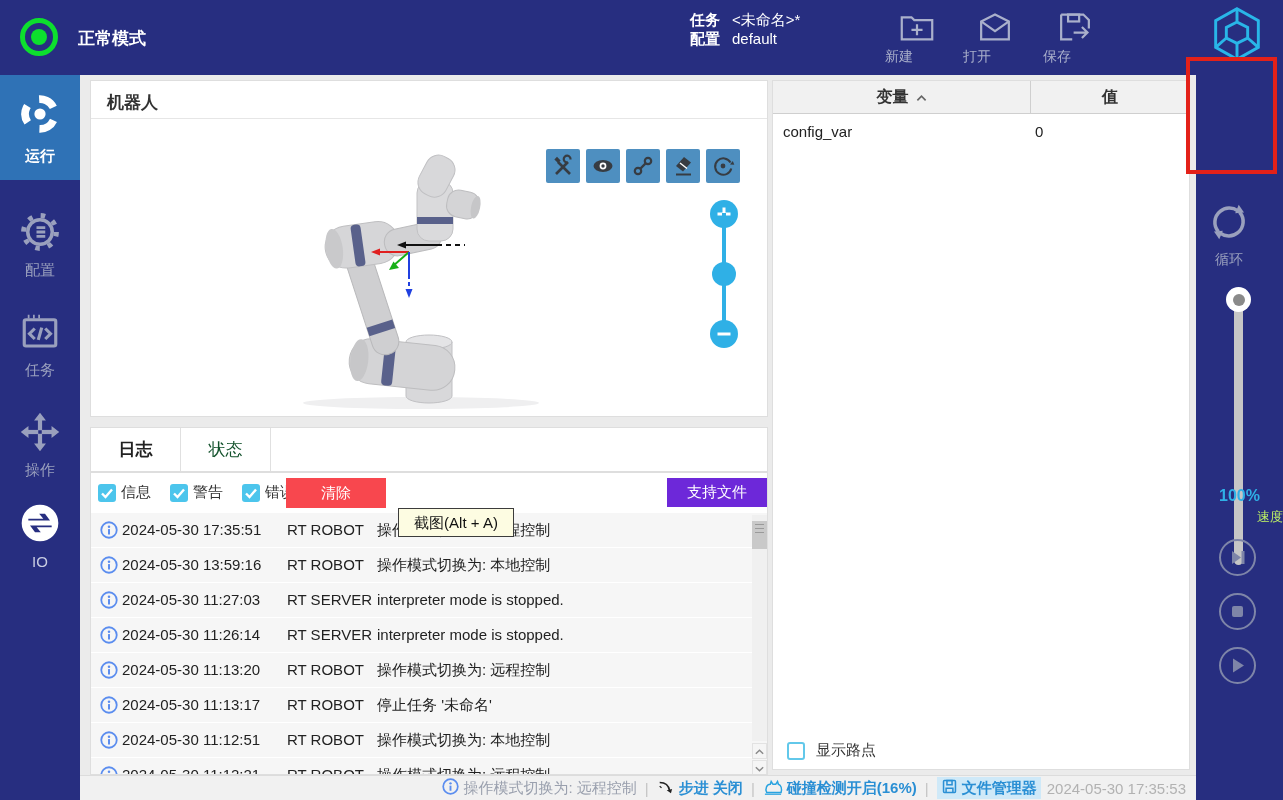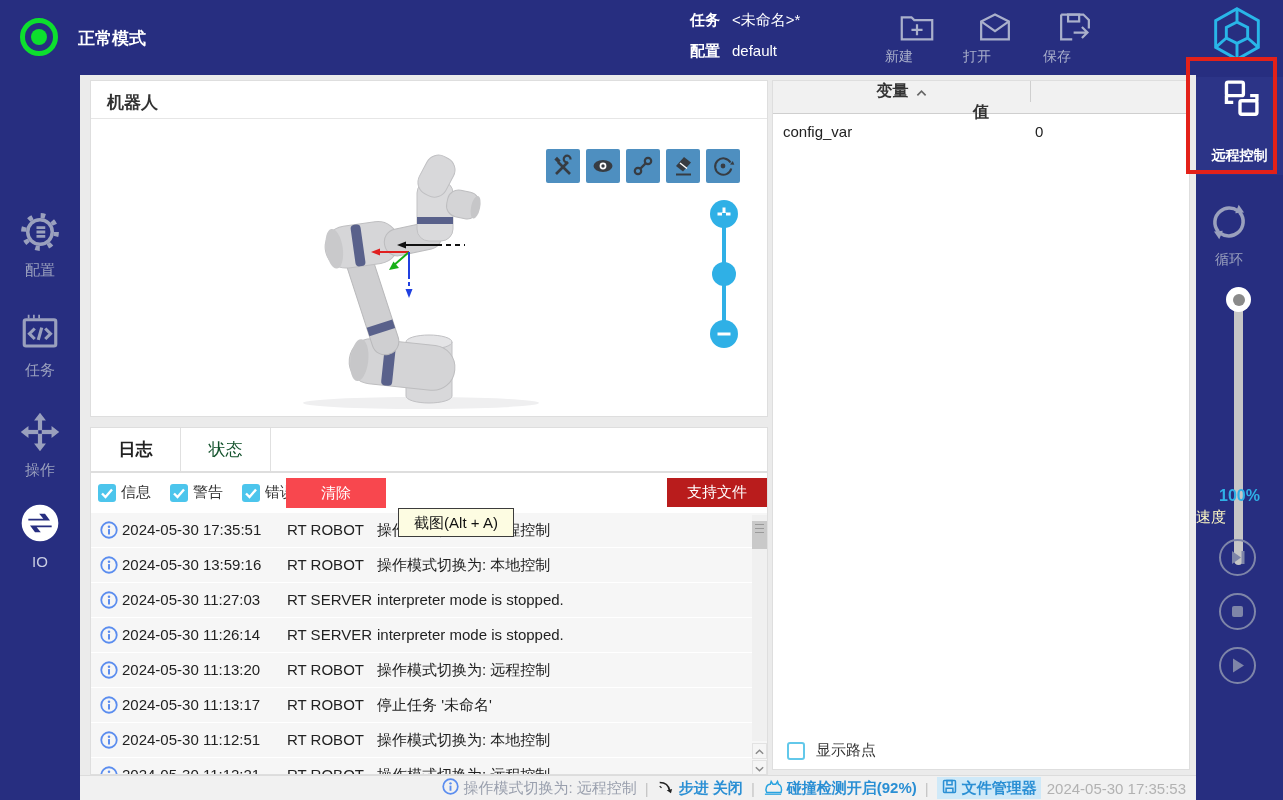--- a/index.html
+++ b/index.html
@@ -54,36 +54,36 @@
   .log-row .iico { position:absolute; left:9px; top:8px; }
   .scrolltrack { position:absolute; left:661px; top:42px; width:15px; height:226px; background:#f0f0f0; }
   .scrollthumb { position:absolute; left:0; top:6px; width:15px; height:28px; background:#c9c9c9; }
   .scrollthumb i { display:block; height:1px; background:#9a9a9a; margin:3px 3px 0; }
   .sarrow { position:absolute; left:661px; width:15px; height:16px; background:#f5f5f5; border:1px solid #e2e2e2;
     cursor:pointer; text-align:center; }
   .tooltip { left:398px; top:508px; width:116px; height:29px; background:#fdfce2; border:1px solid #3c3c3c;
     font-size:15px; color:#111; text-align:center; line-height:27px; z-index:60; }
   
   .vars-panel { left:772px; top:80px; width:418px; height:690px; }
-  .vars-head { position:absolute; left:0; top:0; width:100%; height:33px; background:#f1f1f1; border-bottom:1px solid #cfcfcf; display:flex;flex-direction:column; }
+  .vars-head { position:absolute; left:0; top:0; width:100%; height:33px; background:#f1f1f1; border-bottom:1px solid #cfcfcf; display:flex; }
   .vh-cell { height:100%; display:flex; align-items:center; justify-content:center; font-size:16px; font-weight:bold; color:#333; }
   .vrow-name { position:absolute; left:10px; top:42px; font-size:15px; color:#222; }
   .vrow-val { position:absolute; left:262px; top:42px; font-size:15px; color:#222; }
   .waypoint { position:absolute; left:14px; top:660px; display:flex; align-items:center; cursor:pointer; }
   
   .rsidebar { left:1196px; top:75px; width:87px; height:725px; background:#272e80; z-index:4; }
   .remote-btn { position:absolute; left:0; top:2px; width:87px; height:98px; background:#2c3487; text-align:center; cursor:pointer; }
   .remote-btn .lbl { position:absolute; left:0; right:0; top:70px; color:#fff; font-size:14px; font-weight:bold; }
   .loop-btn { position:absolute; left:0; top:118px; width:66px; height:86px; text-align:center; cursor:pointer; }
   .loop-btn .lbl { position:absolute; left:0; right:0; top:58px; color:#9aa0bd; font-size:14px; }
   .speedtrack { position:absolute; left:38px; top:222px; width:9px; height:268px; background:#c6c6c6; border-radius:5px; cursor:pointer; }
   .speedhandle { position:absolute; left:30px; top:212px; width:25px; height:25px; background:#fff; border-radius:50%; cursor:grab; }
   .speedhandle .in { position:absolute; left:50%; top:50%; width:12px; height:12px; margin:-6px 0 0 -6px; background:#8a8a8a; border-radius:50%; }
   .speedval { position:absolute; left:0; right:0; top:412px; text-align:center; color:#2fb0e6; font-size:16px; font-weight:bold; }
-  .speedlbl { position:absolute; left:0; right:0; top:433px; text-align:left; color:#fef9c3; font-size:15px; }
+  .speedlbl { position:absolute; left:0; right:0; top:433px; text-align:right; color:#bef264; font-size:13px; }
   .cbtn { position:absolute; left:23px; width:37px; height:37px; border:2px solid #7e85a8; border-radius:50%; cursor:pointer; }
   
   .statusbar { left:80px; top:775px; width:1116px; height:25px; background:#f1f1f1; border-top:1px solid #dcdcdc;
     display:flex; align-items:center; justify-content:flex-end; padding-right:10px; z-index:20; font-size:15px; }
   .sb-item { display:flex; align-items:center; white-space:nowrap; }
   .sb-sep { color:#c4c4c4; margin:0 8px; }
   .sb-gray { color:#9aa0ae; }
   .sb-blue { color:#2a8fd4; font-weight:bold; cursor:pointer; }
   .sb-file { background:#cfe9f8; padding:1px 4px; }
   .sb-time { color:#b2b2b2; margin-left:6px; }
@@ -96,21 +96,21 @@
 
 <div class="abs topbar">
   <div class="abs statuslight">
       <div class="dot"></div>
     </div>
   <div class="abs mode-label">正常模式</div>
 
   <div class="abs kv" style="left:690px;top:11px;">
     <b>任务</b><span>&lt;未命名&gt;*</span>
   </div>
-  <div class="abs kv" style="left:690px;top:42px;">
+  <div class="abs kv" style="left:690px;top:30px;">
     <b>配置</b><span>default</span>
   </div>
 
   <div class="abs topaction" style="left:885px;top:10px;">
     <span><svg width="36" height="34" viewBox="0 0 26 24" fill="none" stroke="#aab0cb" stroke-width="1.6">
       <path d="M2,5 h7 l2,2 h13 v14 h-22 z"></path>
           <path d="M13,10 v8 M9,14 h8"></path>
         </svg></span>
     <span>新建</span>
   </div>
@@ -133,20 +133,27 @@
   <div class="abs" style="left:1210px;top:6px;">
     <svg width="54" height="56" viewBox="0 0 40 42" fill="none" stroke="#29b6e8" stroke-width="2.2">
       <path d="M20,2 L36,11 V31 L20,40 L4,31 V11 Z"></path>
       <path d="M20,2 V12 L28,16 V24 L20,28 L12,24 V16 L20,12"></path>
       <path d="M20,28 V40 M28,24 L36,31 M12,24 L4,31"></path>
     </svg>
   </div>
 </div>
 
 <div class="abs lsidebar">
+  <div class="nav-item active" style="top:0;height:105px;">
+    <span><svg width="42" height="42" viewBox="0 0 24 24" fill="none">
+      <circle cx="12" cy="12" r="3.2" fill="#fff"></circle>
+      <circle cx="12" cy="12" r="8.5" stroke="#fff" stroke-width="4.4" stroke-dasharray="9.9 7.9" transform="rotate(25 12 12)"></circle>
+        </svg></span>
+    <div class="lbl" style="top:72px;">运行</div>
+  </div>
   <div class="nav-item" style="top:118px;">
     <span><svg width="42" height="42" viewBox="0 0 24 24" fill="none" stroke="#9aa0bd">
       <circle cx="12" cy="12" r="7" stroke-width="2"></circle>
       <circle cx="12" cy="12" r="9.4" stroke-width="2.8" stroke-dasharray="2.6 4.8"></circle>
       <path d="M10,9.5 h5 M10,12 h5 M10,14.5 h5" stroke-width="1.6"></path>
         </svg></span>
     <div class="lbl">配置</div>
   </div>
   <div class="nav-item" style="top:218px;">
     <span><svg width="42" height="42" viewBox="0 0 24 24" fill="none" stroke="#9aa0bd" stroke-width="1.8">
@@ -304,21 +311,21 @@
           </svg></span>
       <span class="cklbl">警告</span>
     </div>
     <div class="ckgroup" style="left:151px;">
       <span class="ckbox"><svg width="18" height="18" viewBox="0 0 18 18" fill="none" stroke="#fff" stroke-width="2.4">
             <polyline points="4,9.5 7.5,13 14,5.5"></polyline>
           </svg></span>
       <span class="cklbl">错误</span>
     </div>
     <button class="btn" style="left:195px;top:5px;width:100px;height:30px;background:#f8474e;">清除</button>
-    <button class="btn" style="left:576px;top:5px;width:100px;height:29px;background:#b91c1c;">支持文件</button>
+    <button class="btn" style="left:576px;top:5px;width:100px;height:29px;background:#6d28d9;">支持文件</button>
   </div>
 
   <div class="log-list">
       <div class="log-row" style="top: 2px;">
     <span class="iico"><svg width="18" height="18" viewBox="0 0 20 20" fill="none">
       <circle cx="10" cy="10" r="8.6" stroke="#5b8def" stroke-width="2"></circle>
       <circle cx="10" cy="6.3" r="1.4" fill="#5b8def"></circle>
             <rect x="8.9" y="9" width="2.2" height="6" fill="#5b8def"></rect>
           </svg></span>
     <span class="t">2024-05-30 17:35:51</span>
@@ -434,29 +441,20 @@
     <span class="vrow-name">config_var</span>
     <span class="vrow-val">0</span>
   </div>
   <div class="waypoint">
     <span class="ckbox un" style="width:18px;height:18px;"></span>
     <span class="cklbl" style="margin-left:6px;">显示路点</span>
   </div>
 </div>
 
 <div class="abs rsidebar">
-  <div class="remote-btn">
-    <span><svg width="44" height="44" viewBox="0 0 26 26" fill="none" stroke="#fff" stroke-width="2">
-      <rect x="5" y="3" width="10" height="8" rx="1"></rect>
-      <path d="M5,11 v4 h4"></path>
-      <rect x="13" y="14" width="10" height="8" rx="1"></rect>
-      <path d="M23,14 v-3 h-4"></path>
-        </svg></span>
-    <div class="lbl">远程控制</div>
-  </div>
   <div class="loop-btn">
     <span><svg width="46" height="46" viewBox="0 0 26 26" fill="none" stroke="#9aa0bd" stroke-width="2" style="margin-top:6px;">
       <path d="M7,18.5 a8,8 0 0 1 1,-11.5 a8,8 0 0 1 10,-0.3"></path>
       <polygon points="18.5,3.2 16.5,8 21.5,7.6" fill="#9aa0bd" stroke="none"></polygon>
       <path d="M19,7.5 a8,8 0 0 1 -1,11.5 a8,8 0 0 1 -10,0.3"></path>
       <polygon points="7.5,22.8 9.5,18 4.5,18.4" fill="#9aa0bd" stroke="none"></polygon>
         </svg></span>
     <div class="lbl">循环</div>
   </div>
   <div class="speedtrack"></div>
@@ -501,21 +499,21 @@
       <path d="M3,9 l2,2" stroke-width="1.4"></path>
         </svg></span>
     <span>步进 关闭</span>
   </span>
   <span class="sb-sep">|</span>
   <span class="sb-item sb-blue">
     <span><svg width="20" height="18" viewBox="0 0 22 20" fill="none" stroke="#29a3e0" stroke-width="1.7">
       <path d="M4,16 c-2,-4 0,-9 4,-9 l1,-3 2,3 h3 l2,-3 1,3 c3,1 4,5 3,9 z"></path>
       <path d="M2,18 h18" stroke-width="1.4"></path>
         </svg></span>
-    <span>碰撞检测开启(92%)</span>
+    <span>碰撞检测开启(16%)</span>
   </span>
   <span class="sb-sep">|</span>
   <span class="sb-item sb-blue sb-file">
     <span><svg width="17" height="17" viewBox="0 0 20 20" fill="none" stroke="#2a8fd4" stroke-width="1.8">
       <rect x="3" y="3" width="14" height="14" rx="1"></rect>
           <rect x="7" y="3" width="6" height="5"></rect>
           <path d="M6,17 v-5 h8 v5"></path>
         </svg></span>
     <span>文件管理器</span>
   </span>

